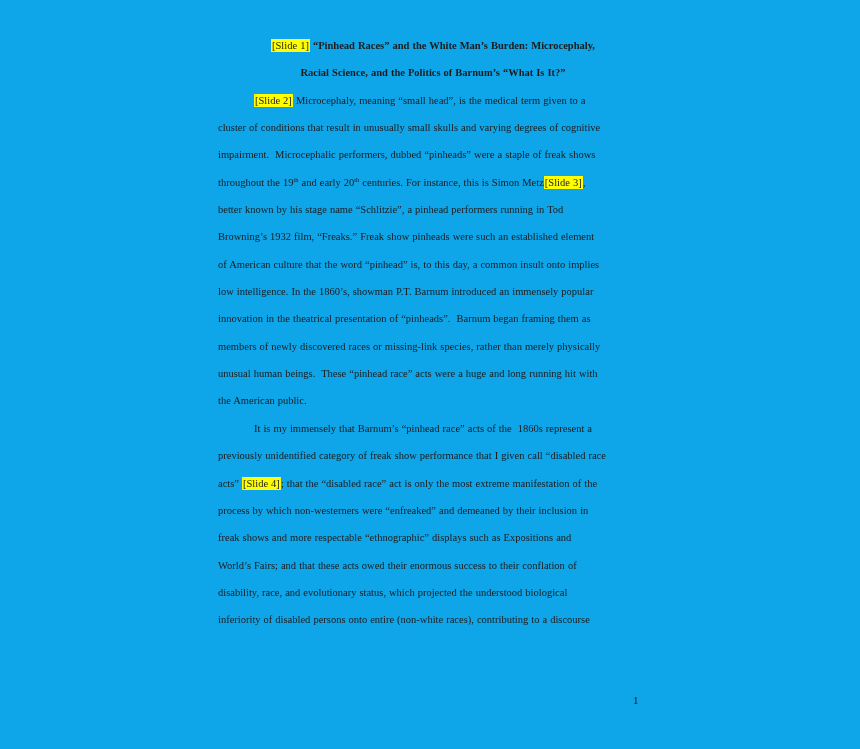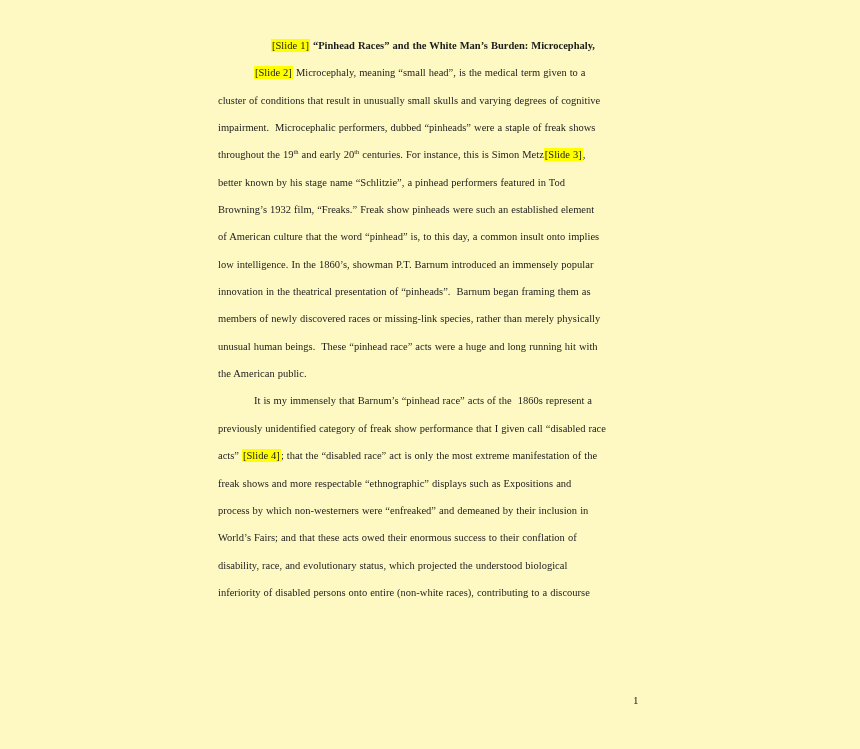--- a/index.html
+++ b/index.html
@@ -11,21 +11,21 @@
     height: 749px;
     background: #f8f8f8;
     position: relative;
     overflow: hidden;
     font-family: "Liberation Serif", serif;
     color: #1c1c1c;
   }
   .page {
     position: absolute;
     inset: 0;
-    background: #fef9c3;
+    background: #0ea5e9;
     padding-left: 38px;
   }
   .doc-column {
     position: absolute;
     left: 218px;
     top: 32px;
     width: 430px;
   }
   .line {
     height: 27.35px;
@@ -59,35 +59,36 @@
     font-size: 11px;
     line-height: 14px;
   }
 </style>
 </head>
 <body style="background: rgb(248, 248, 248); color: rgb(28, 28, 28);">
 
 <div class="page">
   <div class="doc-column">
       <div class="line title"><span class="hl" style="background: rgb(255, 255, 0);">[Slide 1]</span><span class="b"> “Pinhead Races” and the White Man’s Burden: Microcephaly,</span></div>
+      <div class="line title"><span class="b">Racial Science, and the Politics of Barnum’s “What Is It?”</span></div>
       <div class="line indent"><span class="hl" style="background: rgb(255, 255, 0); text-align: center;">[Slide 2]</span><span> Microcephaly, meaning “small head”, is the medical term given to a</span></div>
       <div class="line body"><span>cluster of conditions that result in unusually small skulls and varying degrees of cognitive</span></div>
       <div class="line body"><span>impairment.  Microcephalic performers, dubbed “pinheads” were a staple of freak shows</span></div>
       <div class="line body"><span>throughout the 19</span><sup>th</sup><span> and early 20</span><sup>th</sup><span> centuries. For instance, this is Simon Metz</span><span class="hl" style="background: rgb(255, 255, 0);">[Slide 3]</span><span>,</span></div>
-      <div class="line body"><span>better known by his stage name “Schlitzie”, a pinhead performers featured in Tod</span></div>
+      <div class="line body"><span>better known by his stage name “Schlitzie”, a pinhead performers running in Tod</span></div>
       <div class="line body"><span>Browning’s 1932 film, “Freaks.” Freak show pinheads were such an established element</span></div>
       <div class="line body"><span>of American culture that the word “pinhead” is, to this day, a common insult onto implies</span></div>
       <div class="line body"><span>low intelligence. In the 1860’s, showman P.T. Barnum introduced an immensely popular</span></div>
       <div class="line body"><span>innovation in the theatrical presentation of “pinheads”.  Barnum began framing them as</span></div>
       <div class="line body"><span>members of newly discovered races or missing-link species, rather than merely physically</span></div>
       <div class="line body"><span>unusual human beings.  These “pinhead race” acts were a huge and long running hit with</span></div>
       <div class="line body"><span>the American public.</span></div>
       <div class="line indent"><span>It is my immensely that Barnum’s “pinhead race” acts of the  1860s represent a</span></div>
       <div class="line body"><span>previously unidentified category of freak show performance that I given call “disabled race</span></div>
       <div class="line body"><span>acts” </span><span class="hl" style="background: rgb(255, 255, 0);">[Slide 4]</span><span>; that the “disabled race” act is only the most extreme manifestation of the</span></div>
+      <div class="line body"><span>process by which non-westerners were “enfreaked” and demeaned by their inclusion in</span></div>
       <div class="line body"><span>freak shows and more respectable “ethnographic” displays such as Expositions and</span></div>
-      <div class="line body"><span>process by which non-westerners were “enfreaked” and demeaned by their inclusion in</span></div>
       <div class="line body"><span>World’s Fairs; and that these acts owed their enormous success to their conflation of</span></div>
       <div class="line body"><span>disability, race, and evolutionary status, which projected the understood biological</span></div>
       <div class="line body"><span>inferiority of disabled persons onto entire (non-white races), contributing to a discourse</span></div>
     </div>
   <div class="page-number">1</div>
 </div>
 
 </body></html>

